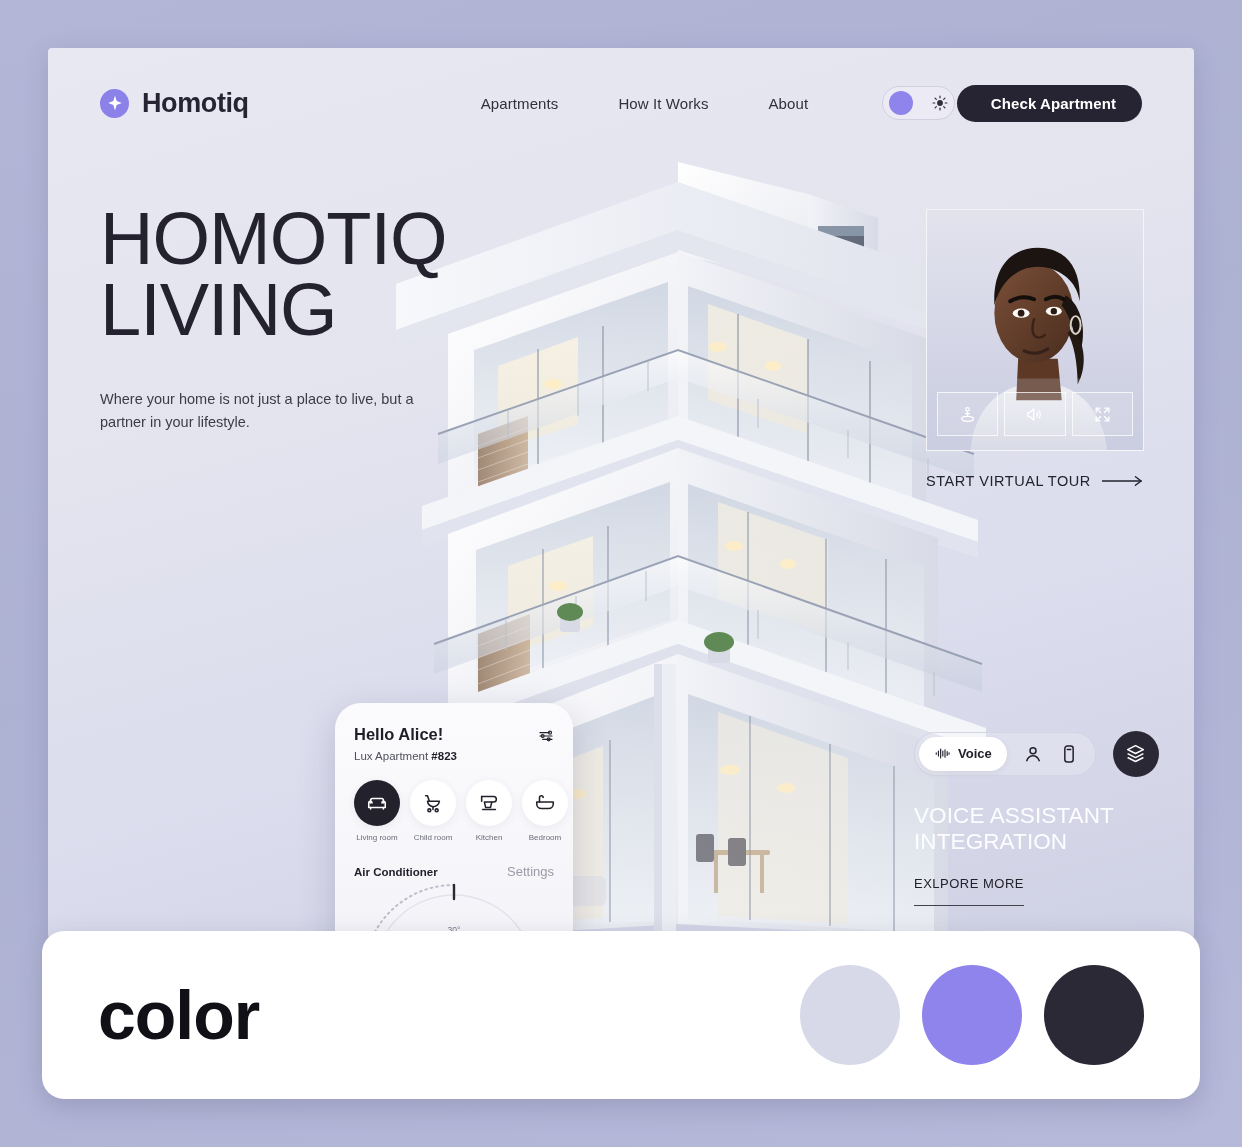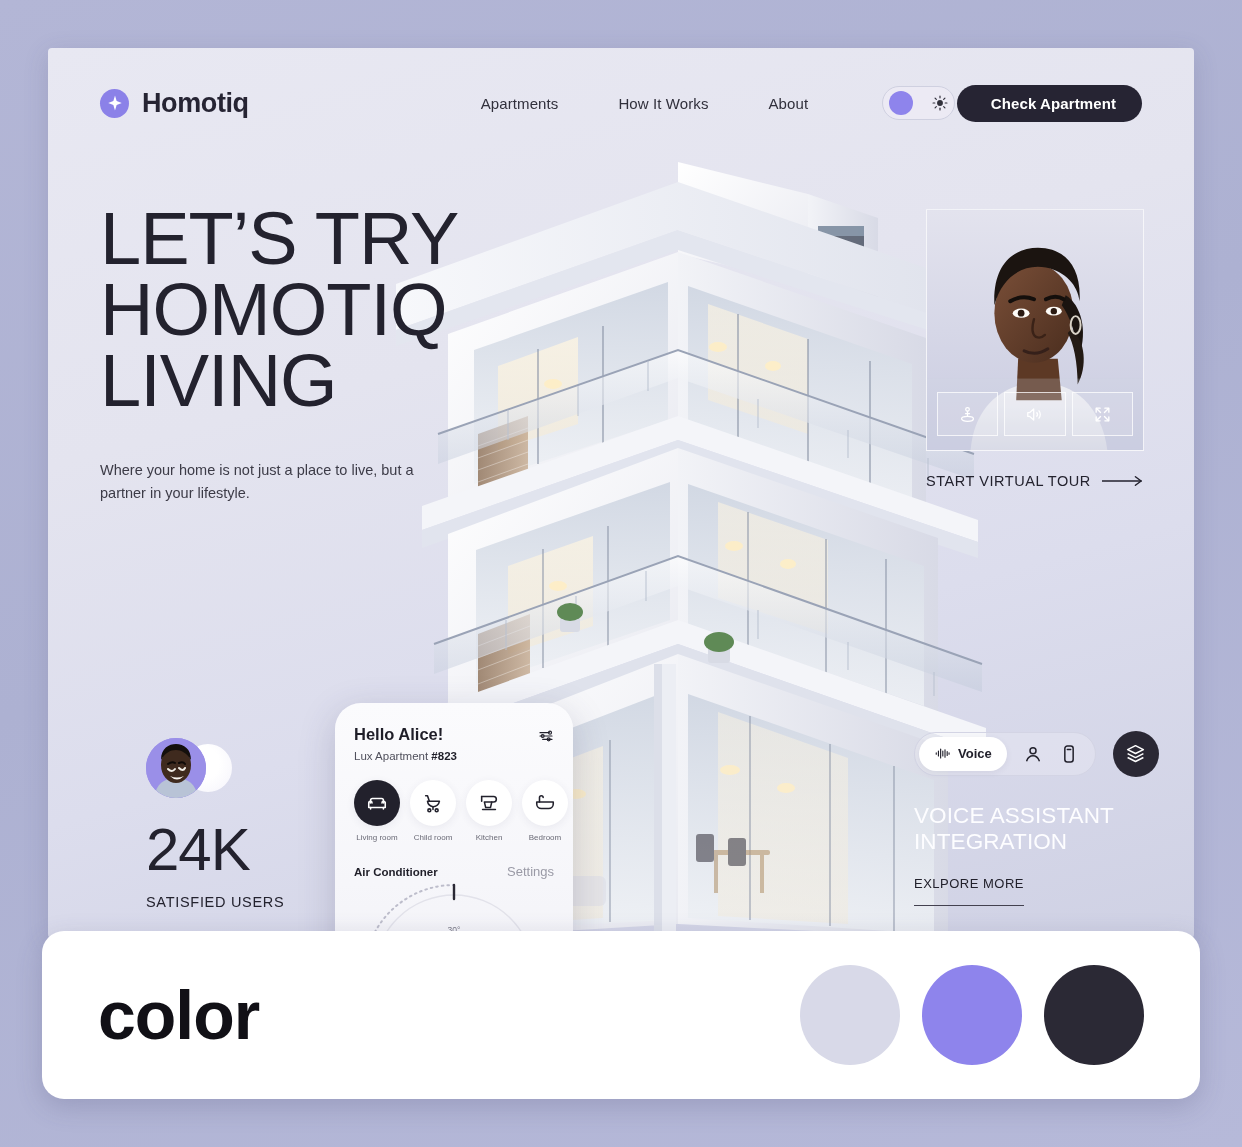--- a/index.html
+++ b/index.html
@@ -510,21 +510,20 @@
                 <path d="M6.5 17.5l-1.9 1.9"></path>
             </g>
           </svg>
         </div>
         <div class="cta-btn">Check Apartment</div>
       </div>
     </div>
 
     <div class="headline">
       <h1>
-        <span>LET’S TRY</span>
         <span>HOMOTIQ</span>
         <span>LIVING</span>
       </h1>
       <p class="sub">Where your home is not just a place to live, but a partner in your lifestyle.</p>
     </div>
 
     <div class="tour">
       <div class="tour-frame">
         <div class="portrait">
           <svg viewBox="0 0 218 242" xmlns="http://www.w3.org/2000/svg">
@@ -602,40 +601,20 @@
       </div>
       <div class="tour-cta">
         <span class="label">START VIRTUAL TOUR</span>
         <svg class="arrow" viewBox="0 0 44 12" fill="none" stroke="#23222e" stroke-width="1.5" stroke-linecap="round" stroke-linejoin="round" xmlns="http://www.w3.org/2000/svg">
           <path d="M0 6 H41"></path>
             <path d="M35 1.5 L41 6 L35 10.5"></path>
         </svg>
       </div>
     </div>
 
-    <div class="stats">
-      <div class="avatars">
-        <div class="avatar-ghost"></div>
-        <div class="avatar-main">
-          <svg viewBox="0 0 60 60" xmlns="http://www.w3.org/2000/svg">
-            <rect width="60" height="60" fill="#9a8fe8"></rect>
-            <path d="M8 60 c2-14 10-20 22-20 c12 0 20 6 22 20 Z" fill="#b8c3d6"></path>
-            <ellipse cx="30" cy="27" rx="15" ry="18" fill="#3f2a1e"></ellipse>
-            <path d="M15 22 c0-12 8-16 15-16 c8 0 15 5 15 16 c-4-7-10-10-15-10 c-6 0-11 3-15 10 Z" fill="#140f0c"></path>
-            <path d="M22 26 q4 -3 7 -1" stroke="#0e0a08" stroke-width="2" fill="none" stroke-linecap="round"></path>
-            <path d="M33 25 q4 -2 6 1" stroke="#0e0a08" stroke-width="2" fill="none" stroke-linecap="round"></path>
-            <path d="M22 31 q4 4 7 0" stroke="#f2efe8" stroke-width="2" fill="none" stroke-linecap="round"></path>
-            <path d="M33 30 q4 4 6 0" stroke="#f2efe8" stroke-width="2" fill="none" stroke-linecap="round"></path>
-            <path d="M24 38 q7 7 14 0 q-7 3 -14 0 Z" fill="#fbf8f2"></path>
-          </svg>
-        </div>
-      </div>
-      <div class="stat-num">24K</div>
-      <div class="stat-label">SATISFIED USERS</div>
-    </div>
 
     <div class="phone">
       <div class="phone-head">
         <div>
           <div class="phone-hello">Hello Alice!</div>
           <div class="phone-apt"><span>Lux Apartment </span><b>#823</b></div>
         </div>
         <svg class="sliders-icon" viewBox="0 0 24 24" fill="none" stroke="#22212c" stroke-width="1.8" stroke-linecap="round" xmlns="http://www.w3.org/2000/svg">
           <path d="M3 7h14"></path>
             <path d="M3 12h18"></path>

